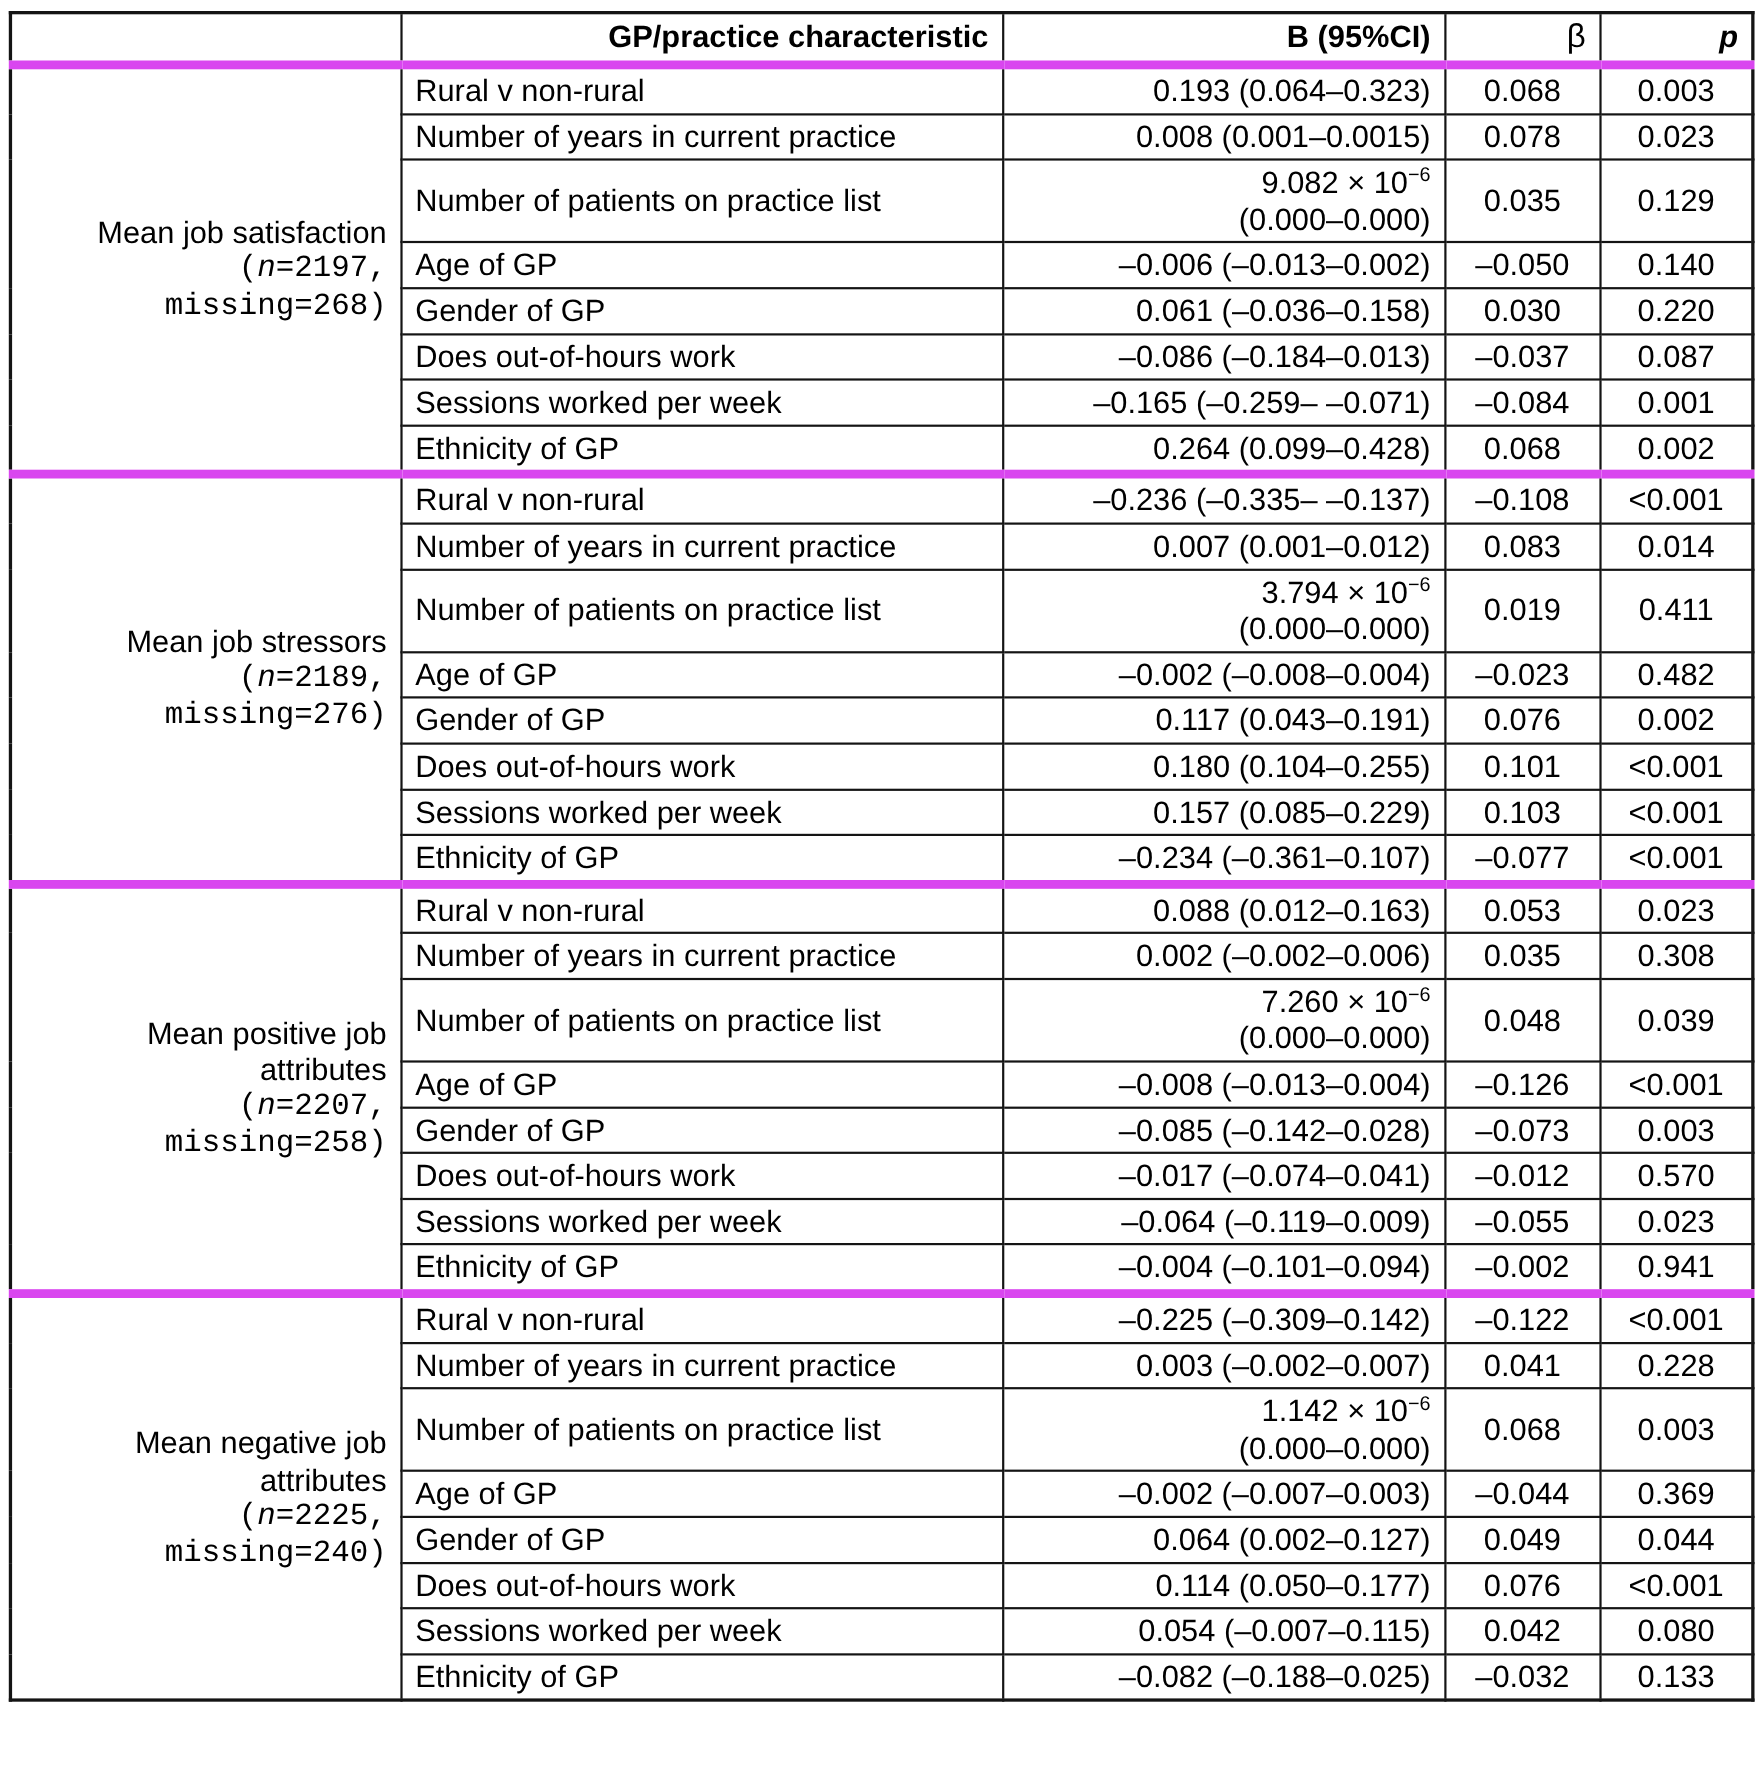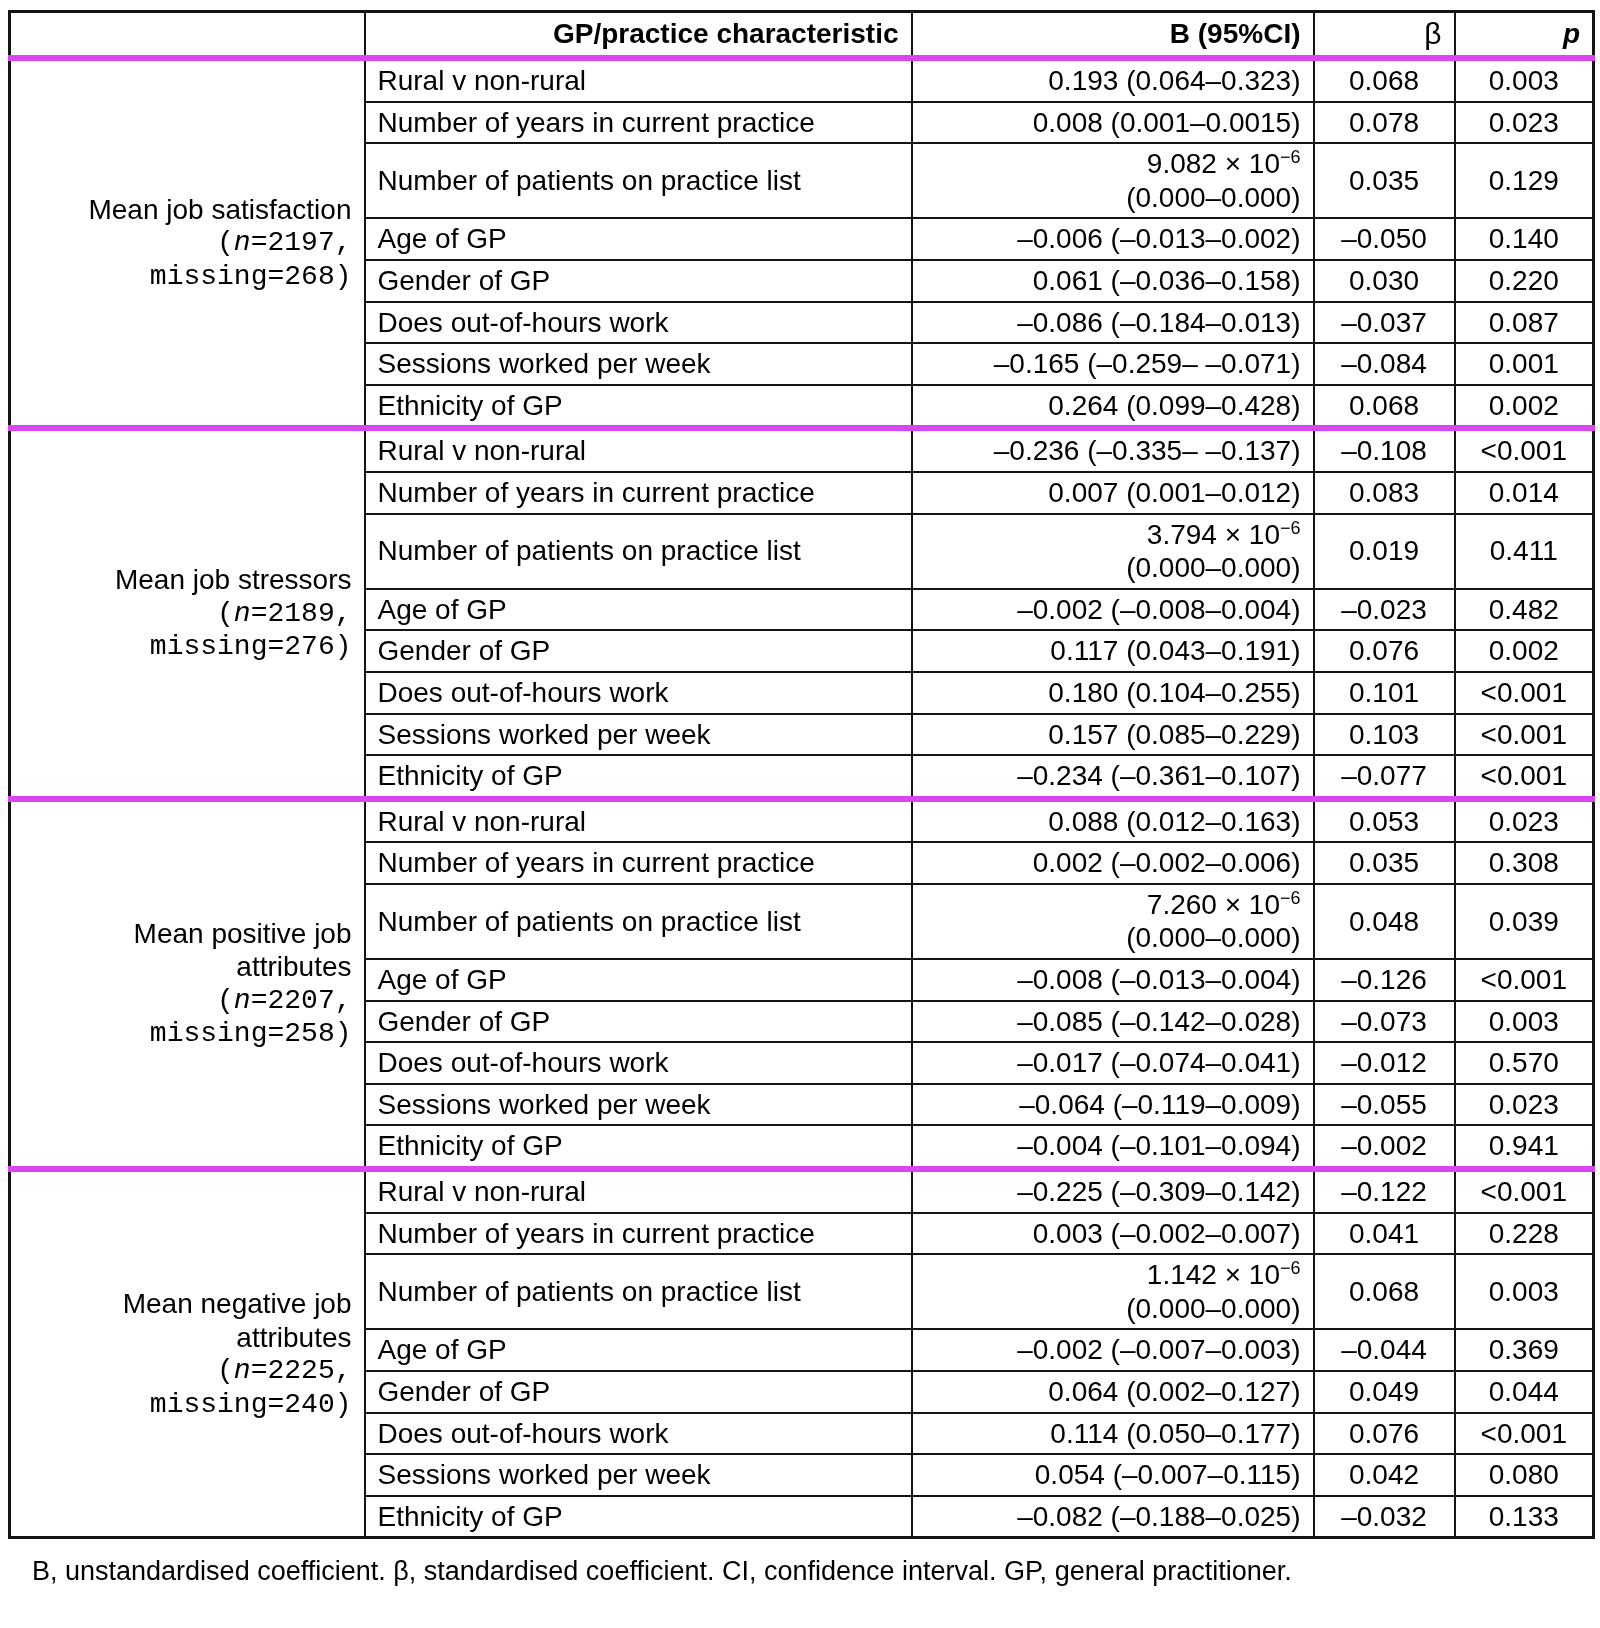--- a/index.html
+++ b/index.html
@@ -35,21 +35,21 @@
   }
   thead th {
     font-weight: bold;
     text-align: right;
     border-bottom: 3px solid #141414;
     padding-top: 6px;
     padding-bottom: 6px;
   }
   thead th.beta-h { font-weight: normal; font-size: 30px; }
   thead th.p-h { font-style: italic; }
-  tr.group-start td { border-top: 6px solid #d946ef; }
+  tr.group-start td { border-top: 8px solid #d946ef; }
   td.group-cell {
     vertical-align: top;
     text-align: right;
     padding-top: 6px;
     padding-left: 14px;
   }
   td.group-cell .note { display: block; font-family: Liberation Mono, monospace; }
   td.group-cell i { font-style: italic; }
   td.char-cell { text-align: left; padding-left: 14px; }
   td.b-cell { text-align: right; }
@@ -274,14 +274,13 @@
           <td class="num-cell">0.080</td>
         </tr>
         <tr>
           <td class="char-cell">Ethnicity of GP</td>
           <td class="b-cell">–0.082 (–0.188–0.025)</td>
           <td class="num-cell">–0.032</td>
           <td class="num-cell">0.133</td>
         </tr>
       </tbody>
   </table>
-  <div class="footnote">B, unstandardised coefficient. β, standardised coefficient. CI, confidence interval. GP, general practitioner.</div>
 </div>
 
 </body></html>

